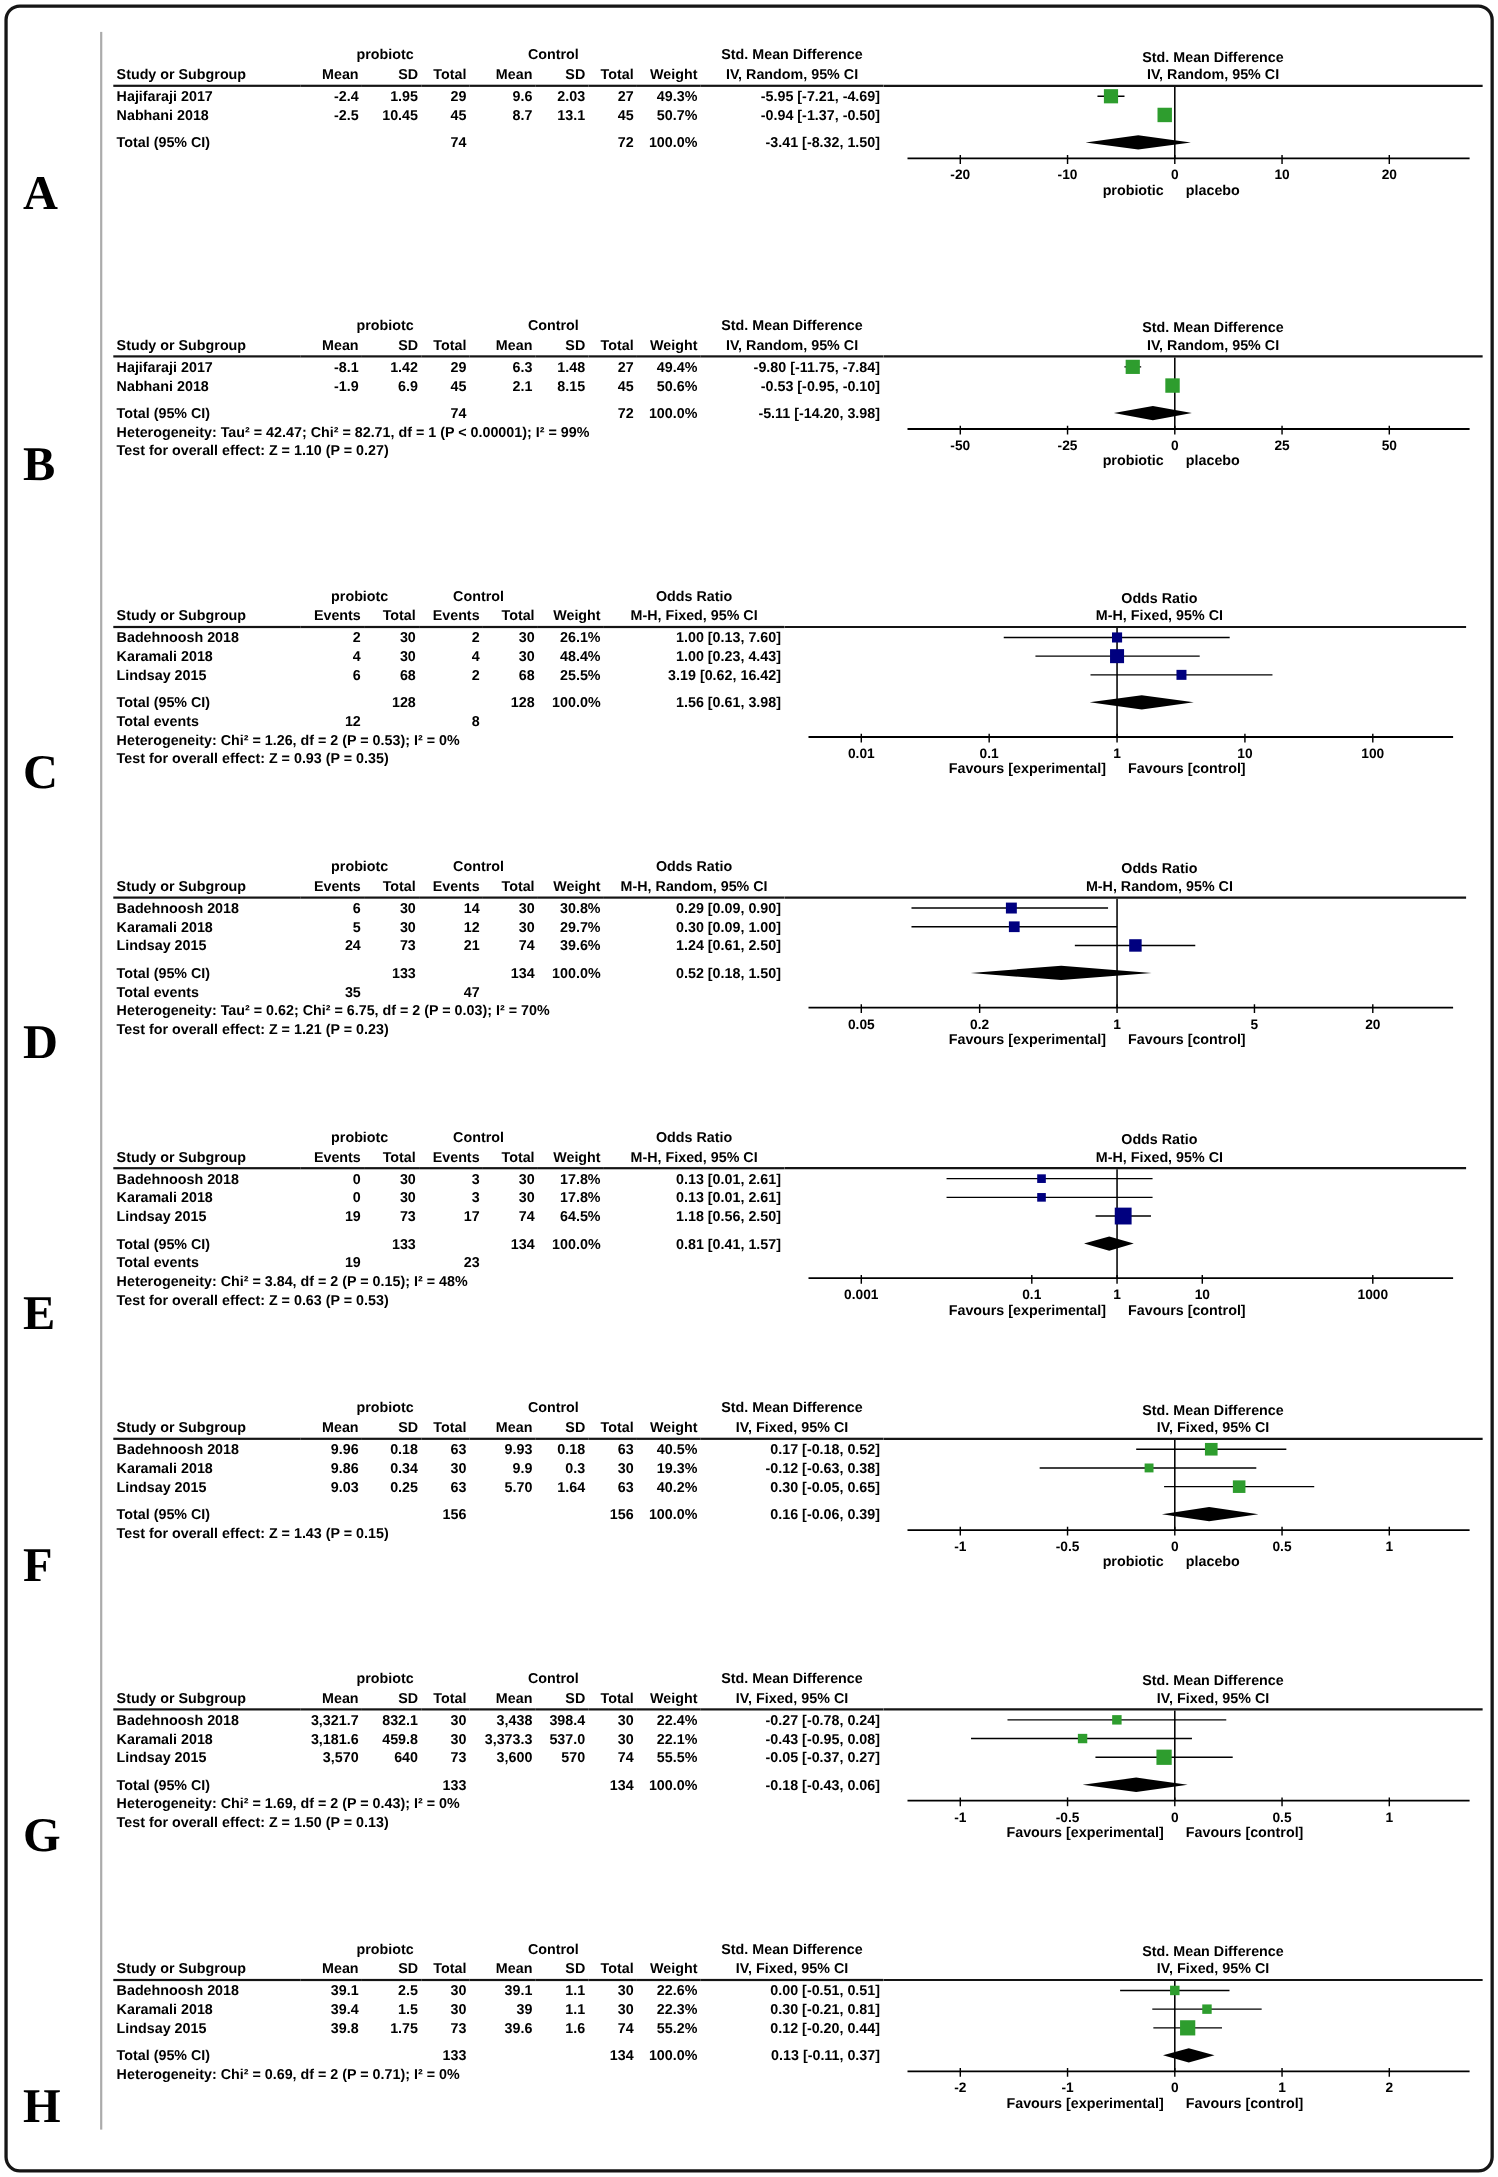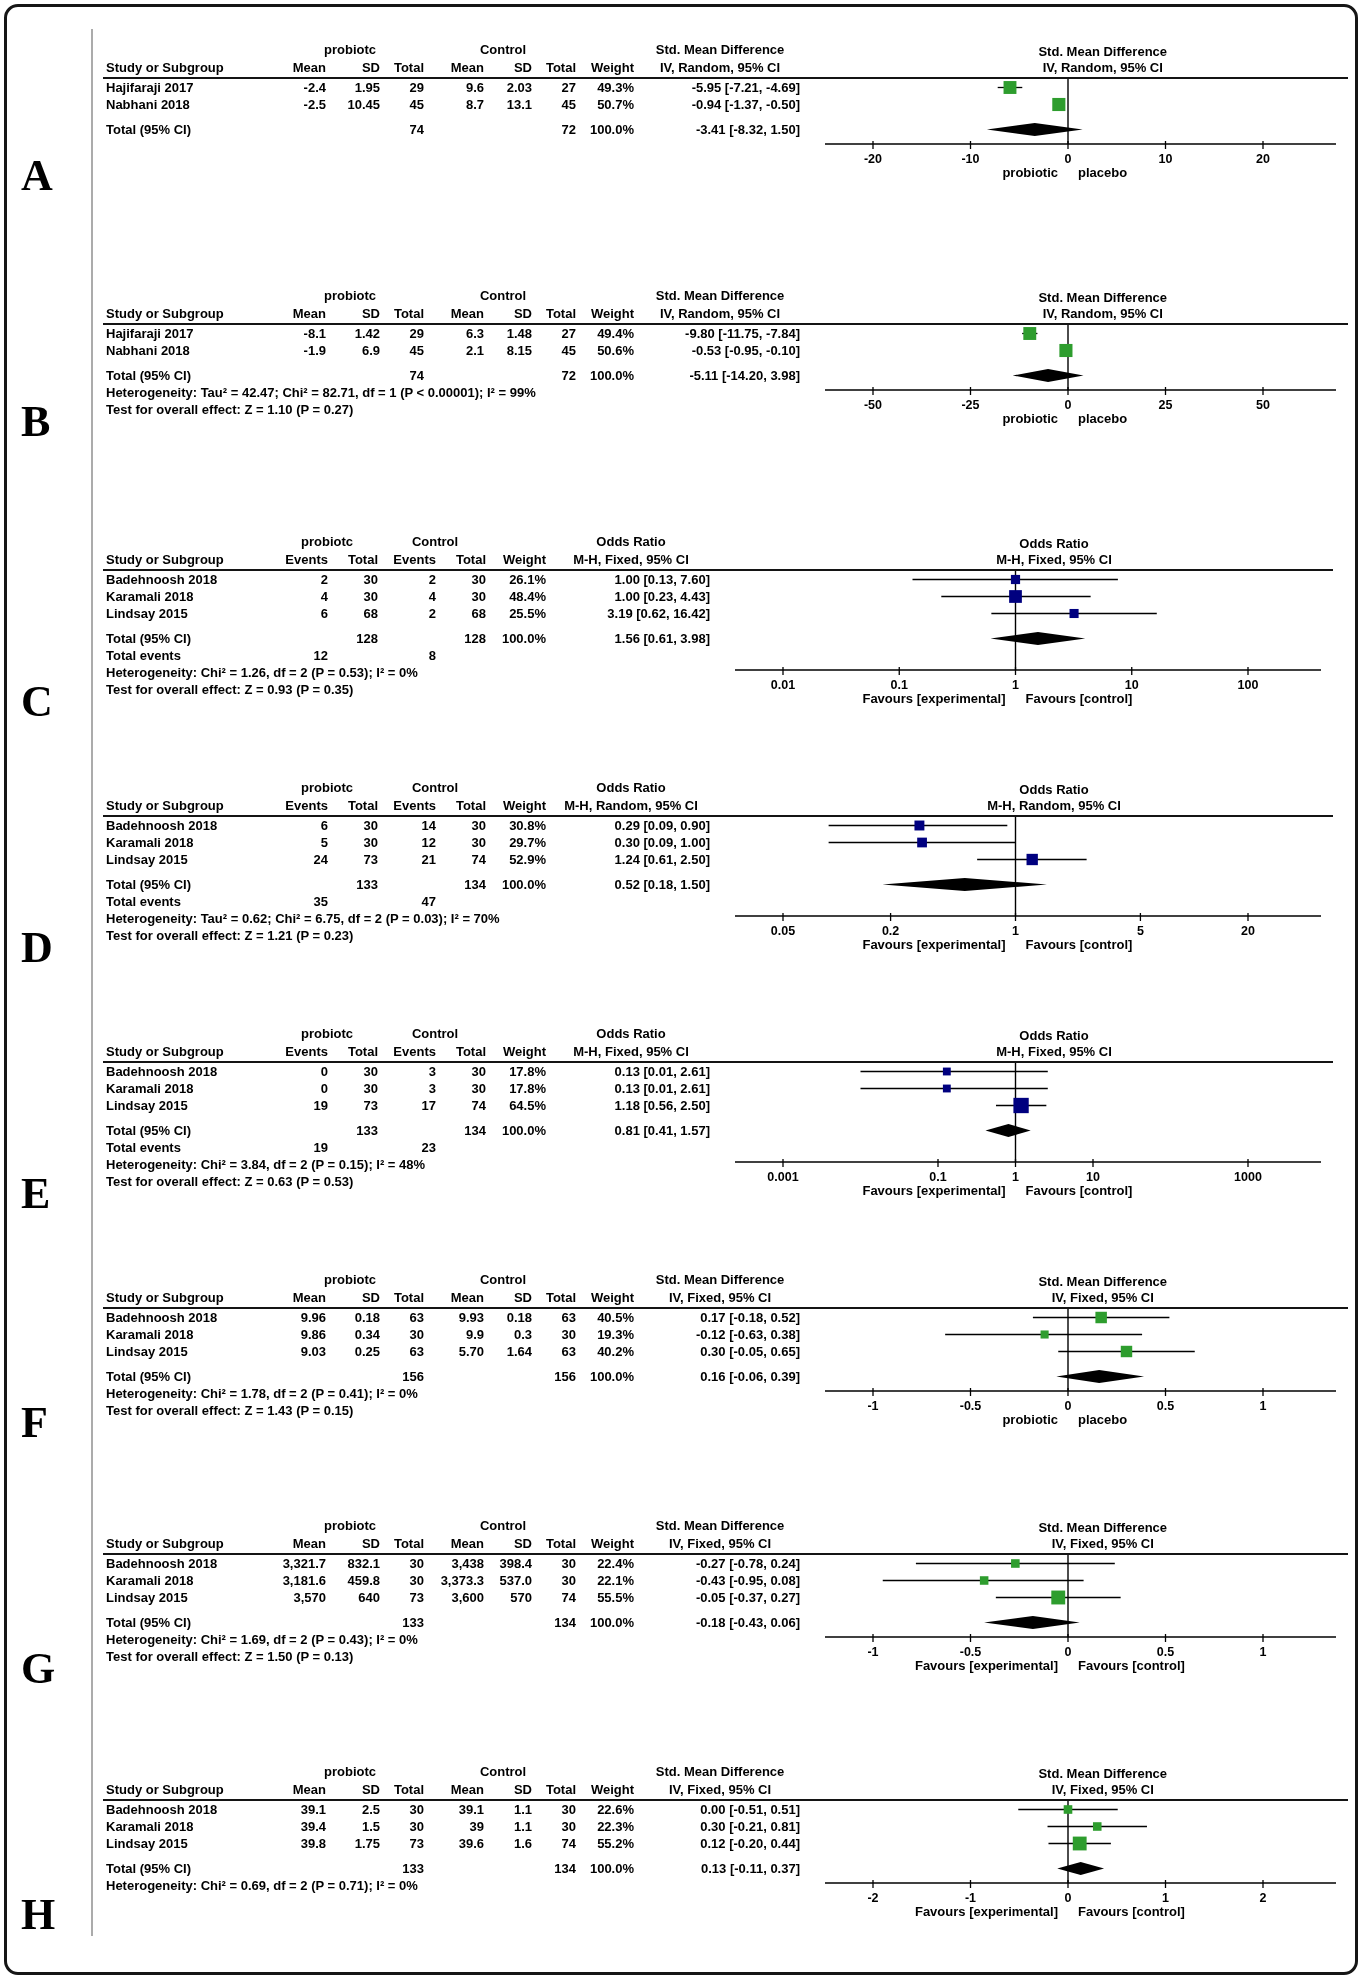--- a/index.html
+++ b/index.html
@@ -399,21 +399,21 @@
                 <td class="right">30</td>
                 <td class="right">29.7%</td>
                 <td class="right">0.30 [0.09, 1.00]</td>
               </tr>
               <tr>
                 <td class="left">Lindsay 2015</td>
                 <td class="right">24</td>
                 <td class="right">73</td>
                 <td class="right">21</td>
                 <td class="right">74</td>
-                <td class="right">52.9%</td>
+                <td class="right">39.6%</td>
                 <td class="right">1.24 [0.61, 2.50]</td>
               </tr>
               <tr class="gaprow">
                 <td colspan="7"></td>
               </tr>
               <tr>
                 <td class="left">Total (95% CI)</td>
                 <td class="left"></td>
                 <td class="right">133</td>
                 <td class="left"></td>
@@ -659,23 +659,20 @@
                 <td class="left"></td>
                 <td class="left"></td>
                 <td class="right">156</td>
                 <td class="left"></td>
                 <td class="left"></td>
                 <td class="right">156</td>
                 <td class="right">100.0%</td>
                 <td class="right">0.16 [-0.06, 0.39]</td>
               </tr>
               <tr>
-                <td class="left" colspan="9">Heterogeneity: Chi² = 1.78, df = 2 (P = 0.41); I² = 0%</td>
-              </tr>
-              <tr>
                 <td class="left" colspan="9">Test for overall effect: Z = 1.43 (P = 0.15)</td>
               </tr>
             </tbody>
           </table>
           <svg width="545" height="162" viewBox="0 0 545 162" class="fplot" style="left: 700px;">
             <text x="299.75" y="15" text-anchor="middle" font-size="13">Std. Mean Difference</text>
             <text x="299.75" y="31" text-anchor="middle" font-size="13">IV, Fixed, 95% CI</text>
             <line x1="0" y1="37" x2="545" y2="37" stroke="#141414" stroke-width="2"></line>
             <line x1="265" y1="38" x2="265" y2="120" stroke="#000" stroke-width="1.4"></line>
             <line x1="229.9" y1="46.5" x2="366.4" y2="46.5" stroke="#000" stroke-width="1.3"></line>

